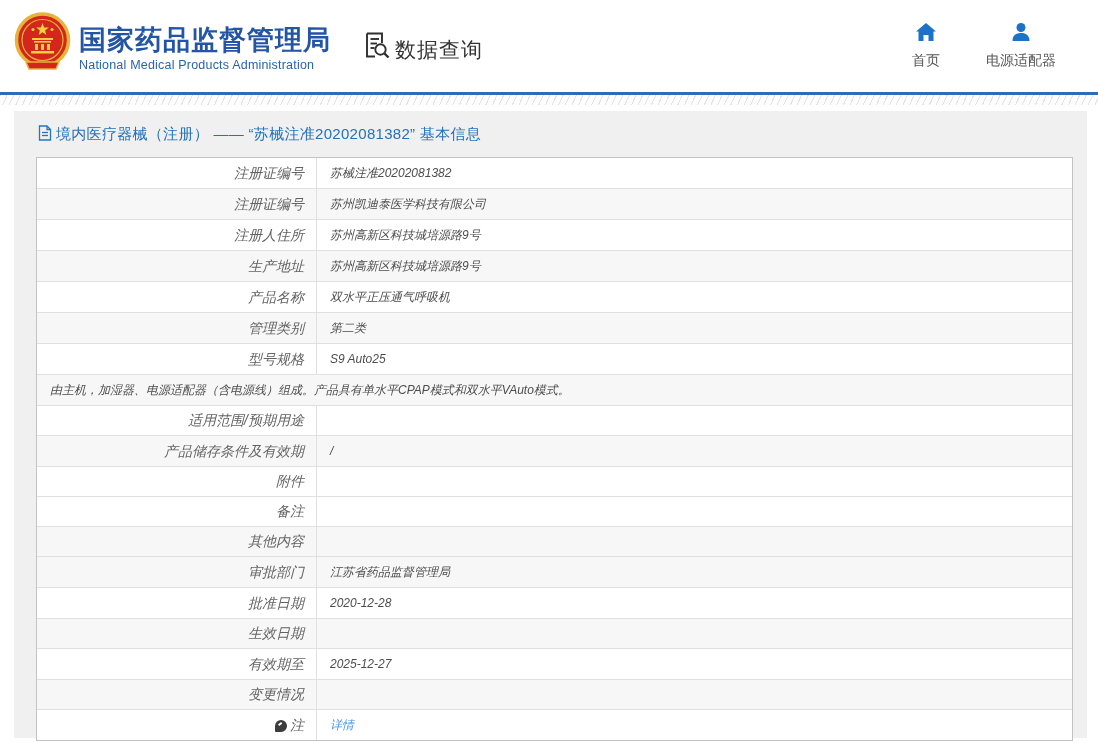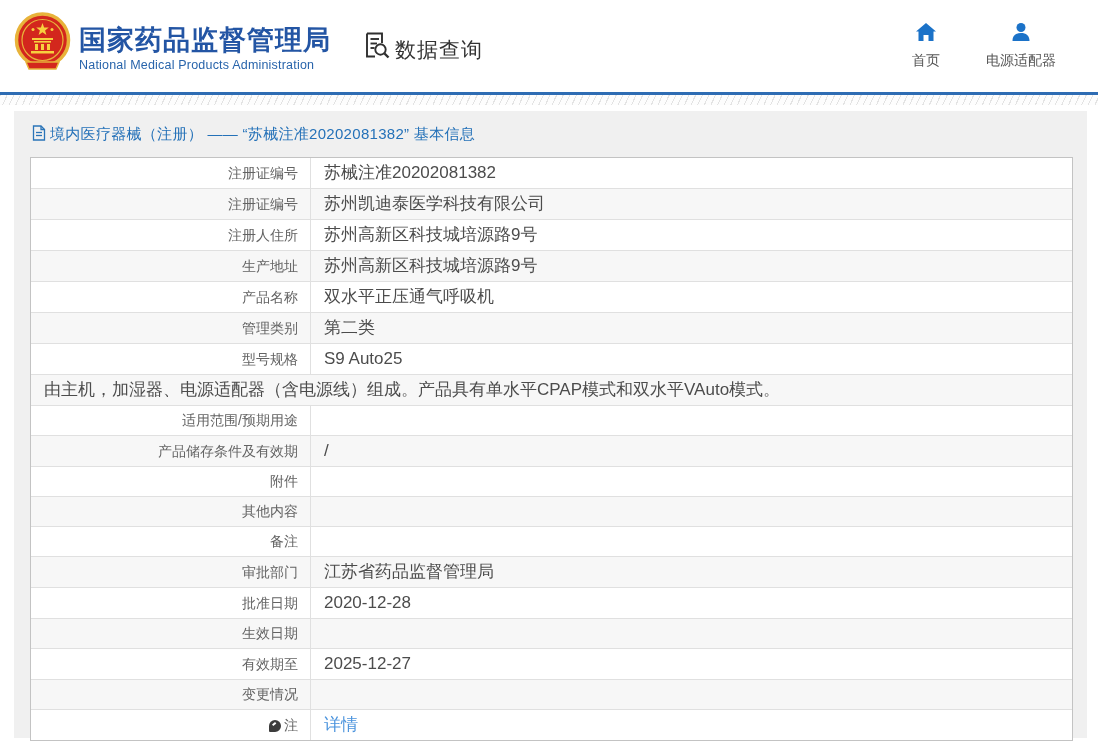--- a/index.html
+++ b/index.html
@@ -19,33 +19,33 @@
   .top-nav { display:flex; gap:46px; margin-top:10px; margin-right:12px; }
   .nav-item { display:flex; flex-direction:column; align-items:center; cursor:pointer;text-align:right; }
   .nav-item .nav-label { font-size:14px; color:#555; margin-top:6px; white-space:nowrap; }
 
   
   .blue-line { height:3px; background:#2e6cb3; }
   .hatch-strip { height:10px; background:#fdfdfd;
     background-image:repeating-linear-gradient(115deg, rgba(0,0,0,0.10) 0px, rgba(0,0,0,0.10) 1px, transparent 1px, transparent 6px); }
 
   
-  .panel { margin:6px 11px 0 14px; background:#f0f0f0; padding:13px 14px 7px 16px; height:627px; }
+  .panel { margin:6px 11px 0 14px; background:#f0f0f0; padding:13px 14px 7px 22px; height:627px; }
   .panel-title { display:flex; align-items:center; font-size:15px; color:#2471b8; padding:1px 0 13px 2px; }
   .panel-title .doc-icon { margin-right:4px; }
   .title-text { letter-spacing:0.3px; }
 
   
   .info-table { background:#fff; border:1px solid #c3c3c3; }
-  .tr { display:flex; border-bottom:1px solid #e0e0e0; background:#fff; min-height:29px; }
+  .tr { display:flex; border-bottom:1px solid #e0e0e0; background:#fff; min-height:29px;font-style:italic; }
   .tr:last-child { border-bottom:none; }
   .tr.alt { background:#f7f7f7; }
   .th { width:280px; flex:0 0 280px; text-align:right; padding:5px 12px; font-size:14px; color:#636363;
         border-right:1px solid #e0e0e0; display:flex; align-items:center; justify-content:flex-end; line-height:19px; }
-  .td { flex:1; padding:5px 13px; font-size:17px; color:#4c4c4c; display:flex; align-items:center; line-height:20px; }
+  .td { flex:1; padding:5px 13px; font-size:12px; color:#4c4c4c; display:flex; align-items:center; line-height:20px; }
   .td a { color:#4a93dd; text-decoration:none; }
   .note-icon { display:inline-block; width:12px; height:12px; background:#3c3c3c;
         border-radius:50% 50% 50% 1px; margin-right:3px; position:relative; top:1px; }
   .note-icon::after { content:""; position:absolute; left:3px; top:3px; width:4px; height:1.5px; background:#fff; transform:rotate(-40deg); }
 </style>
 </head>
 <body>
 
 <div class="header">
   <div class="logo-wrap">
@@ -161,26 +161,26 @@
         <div class="th">适用范围/预期用途</div>
       </div>
       <div class="tr alt">
         <div class="th">产品储存条件及有效期</div>
         <div class="td">/</div>
       </div>
       <div class="tr">
         <div class="th">附件</div>
         <div class="td"></div>
       </div>
+      <div class="tr">
+        <div class="th">备注</div>
+        <div class="td"></div>
+      </div>
       <div class="tr alt">
         <div class="th">其他内容</div>
-        <div class="td"></div>
-      </div>
-      <div class="tr">
-        <div class="th">备注</div>
         <div class="td"></div>
       </div>
       <div class="tr alt">
         <div class="th">审批部门</div>
         <div class="td">江苏省药品监督管理局</div>
       </div>
       <div class="tr">
         <div class="th">批准日期</div>
         <div class="td">2020-12-28</div>
       </div>

